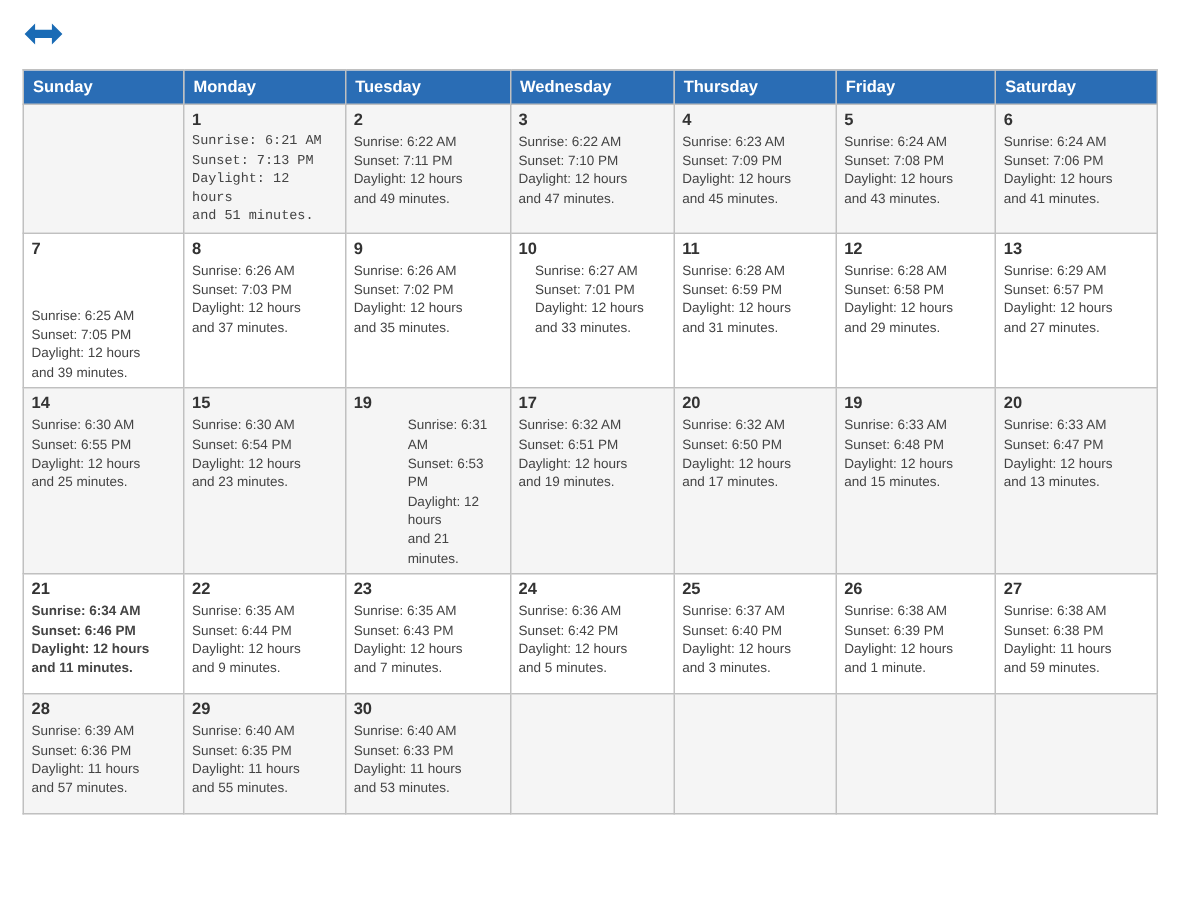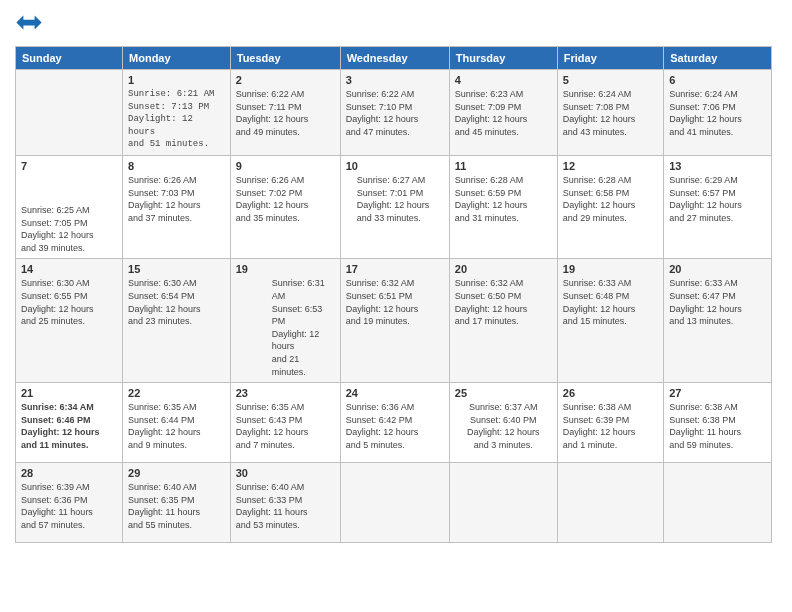--- a/index.html
+++ b/index.html
@@ -298,21 +298,21 @@
           </td>
           <td>
             <span class="day-number">24</span>
             <div class="day-info" style="white-space: pre-line;">Sunrise: 6:36 AM
 Sunset: 6:42 PM
 Daylight: 12 hours
 and 5 minutes.</div>
           </td>
           <td>
             <span class="day-number">25</span>
-            <div class="day-info" style="white-space: pre-line; text-align: center;">Sunrise: 6:37 AM
+            <div class="day-info" style="white-space: pre-line;">Sunrise: 6:37 AM
 Sunset: 6:40 PM
 Daylight: 12 hours
 and 3 minutes.</div>
           </td>
           <td>
             <span class="day-number">26</span>
             <div class="day-info" style="white-space: pre-line;">Sunrise: 6:38 AM
 Sunset: 6:39 PM
 Daylight: 12 hours
 and 1 minute.</div>

